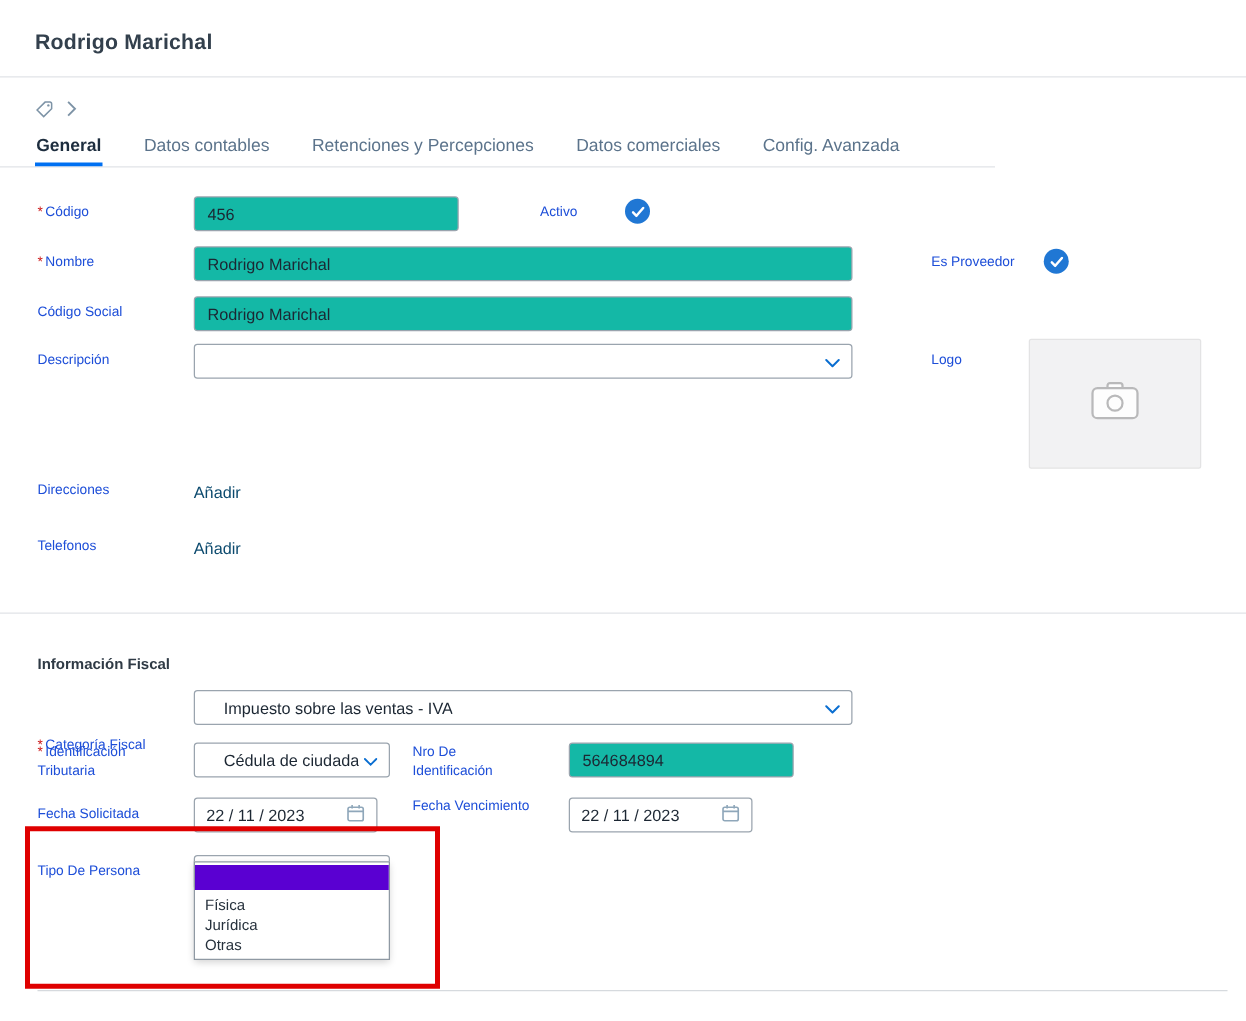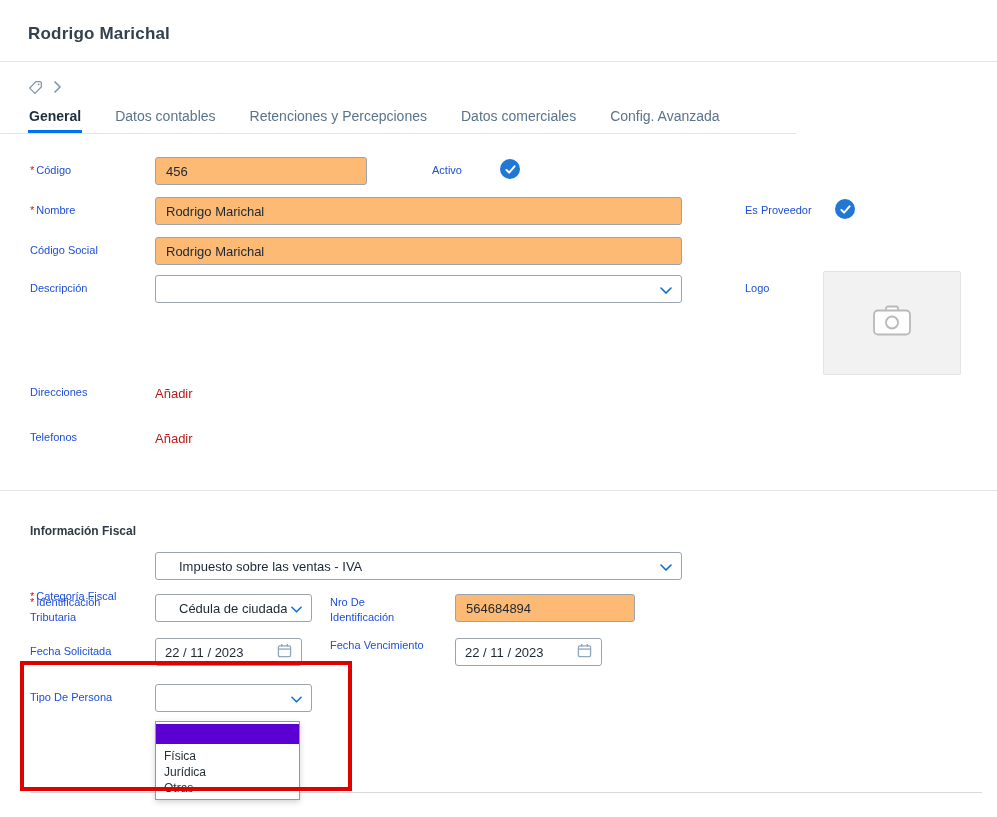--- a/index.html
+++ b/index.html
@@ -13,32 +13,32 @@
 
   .tabbar { position:absolute; left:0; top:98px; width:796px; height:36px; border-bottom:1px solid #e1e4e8;
             display:flex; gap:32px; padding-left:28px; align-items:flex-end; }
   .tab { font-size:14px; color:#5b738b; padding:6px 1px 9px; cursor:pointer; white-space:nowrap; }
   .tab.active { color:#1d2d3e; font-weight:600; border-bottom:3px solid #0070f2; padding-bottom:6px; }
 
   .lbl { position:absolute; font-size:11px; color:#1d4ed8; white-space:nowrap; }
   .lbl.wrap { width:95px; white-space:normal; line-height:15px; }
   .required::before { content:"*"; color:#cc1a1a; margin-right:2px; }
 
-  .field { position:absolute; height:28px; border:1px solid #9aa4ae; border-radius:3px; background:#fdba74;
+  .field { position:absolute; height:28px; border:1px solid #9aa4ae; border-radius:3px; background:#14b8a6;
            font:13px "Liberation Sans", sans-serif; color:#1c2733; padding:0 10px; outline:none; }
 
   .select, .datebox { position:absolute; height:28px; border:1px solid #9aa4ae; border-radius:3px; background:#fff;
            display:flex; align-items:center; justify-content:space-between; padding:0 9px;
            font-size:13px; color:#1c2733; cursor:pointer; }
   .sel-val { overflow:hidden; white-space:nowrap;margin-left:14px; }
 
   .check { position:absolute; width:20px; height:20px; border-radius:50%; background:#2077d4;
            display:flex; align-items:center; justify-content:center; cursor:pointer; }
 
-  .link { position:absolute; font-size:13px; color:#b91c1c; text-decoration:none; cursor:pointer; }
+  .link { position:absolute; font-size:13px; color:#0c4a6e; text-decoration:none; cursor:pointer; }
 
   .logo-box { position:absolute; background:#f2f2f3; border:1px solid #e3e3e4; border-radius:2px;
               display:flex; align-items:center; justify-content:center; cursor:pointer; }
 
   .section-title { position:absolute; font-size:12px; font-weight:700; color:#2f3a45; }
 
   .dd-list { position:absolute; background:#fff; border:1px solid #8f99a3; z-index:5;
              padding:2px 0 3px; box-shadow:0 2px 6px rgba(0,0,0,.18); }
   .dd-opt { height:16px; line-height:16px; font-size:12px; color:#26313c; padding:0 8px; cursor:pointer; }
   .dd-opt.highlighted { height:20px; background:#5a00d2; margin-bottom:4px; padding:0; }
@@ -166,21 +166,21 @@
   </div>
 
   <span class="lbl" style="left:30px;top:691px">Tipo De Persona</span>
   <div class="select" style="left:155px;top:684px;width:157px">
     <span class="sel-val"></span>
     <span><svg width="11" height="7" viewBox="0 0 12 7">
           <path d="M1 1l5 5 5-5" fill="none" stroke="#0a6ed1" stroke-width="1.6" stroke-linecap="round"></path>
         </svg></span>
   </div>
 
-  <div class="dd-list" style="left:155px;top:721px;width:145px">
+  <div class="dd-list" style="left:155px;top:689px;width:157px">
     <div class="dd-opt highlighted"></div>
     <div class="dd-opt">Física</div>
     <div class="dd-opt">Jurídica</div>
     <div class="dd-opt">Otras</div>
   </div>
 
   <div class="annotation" style="left:20px;top:661px;width:332px;height:130px"></div>
 
   <div class="hr" style="top:792px;left:30px;width:952px;background:#d6dade"></div>
 

